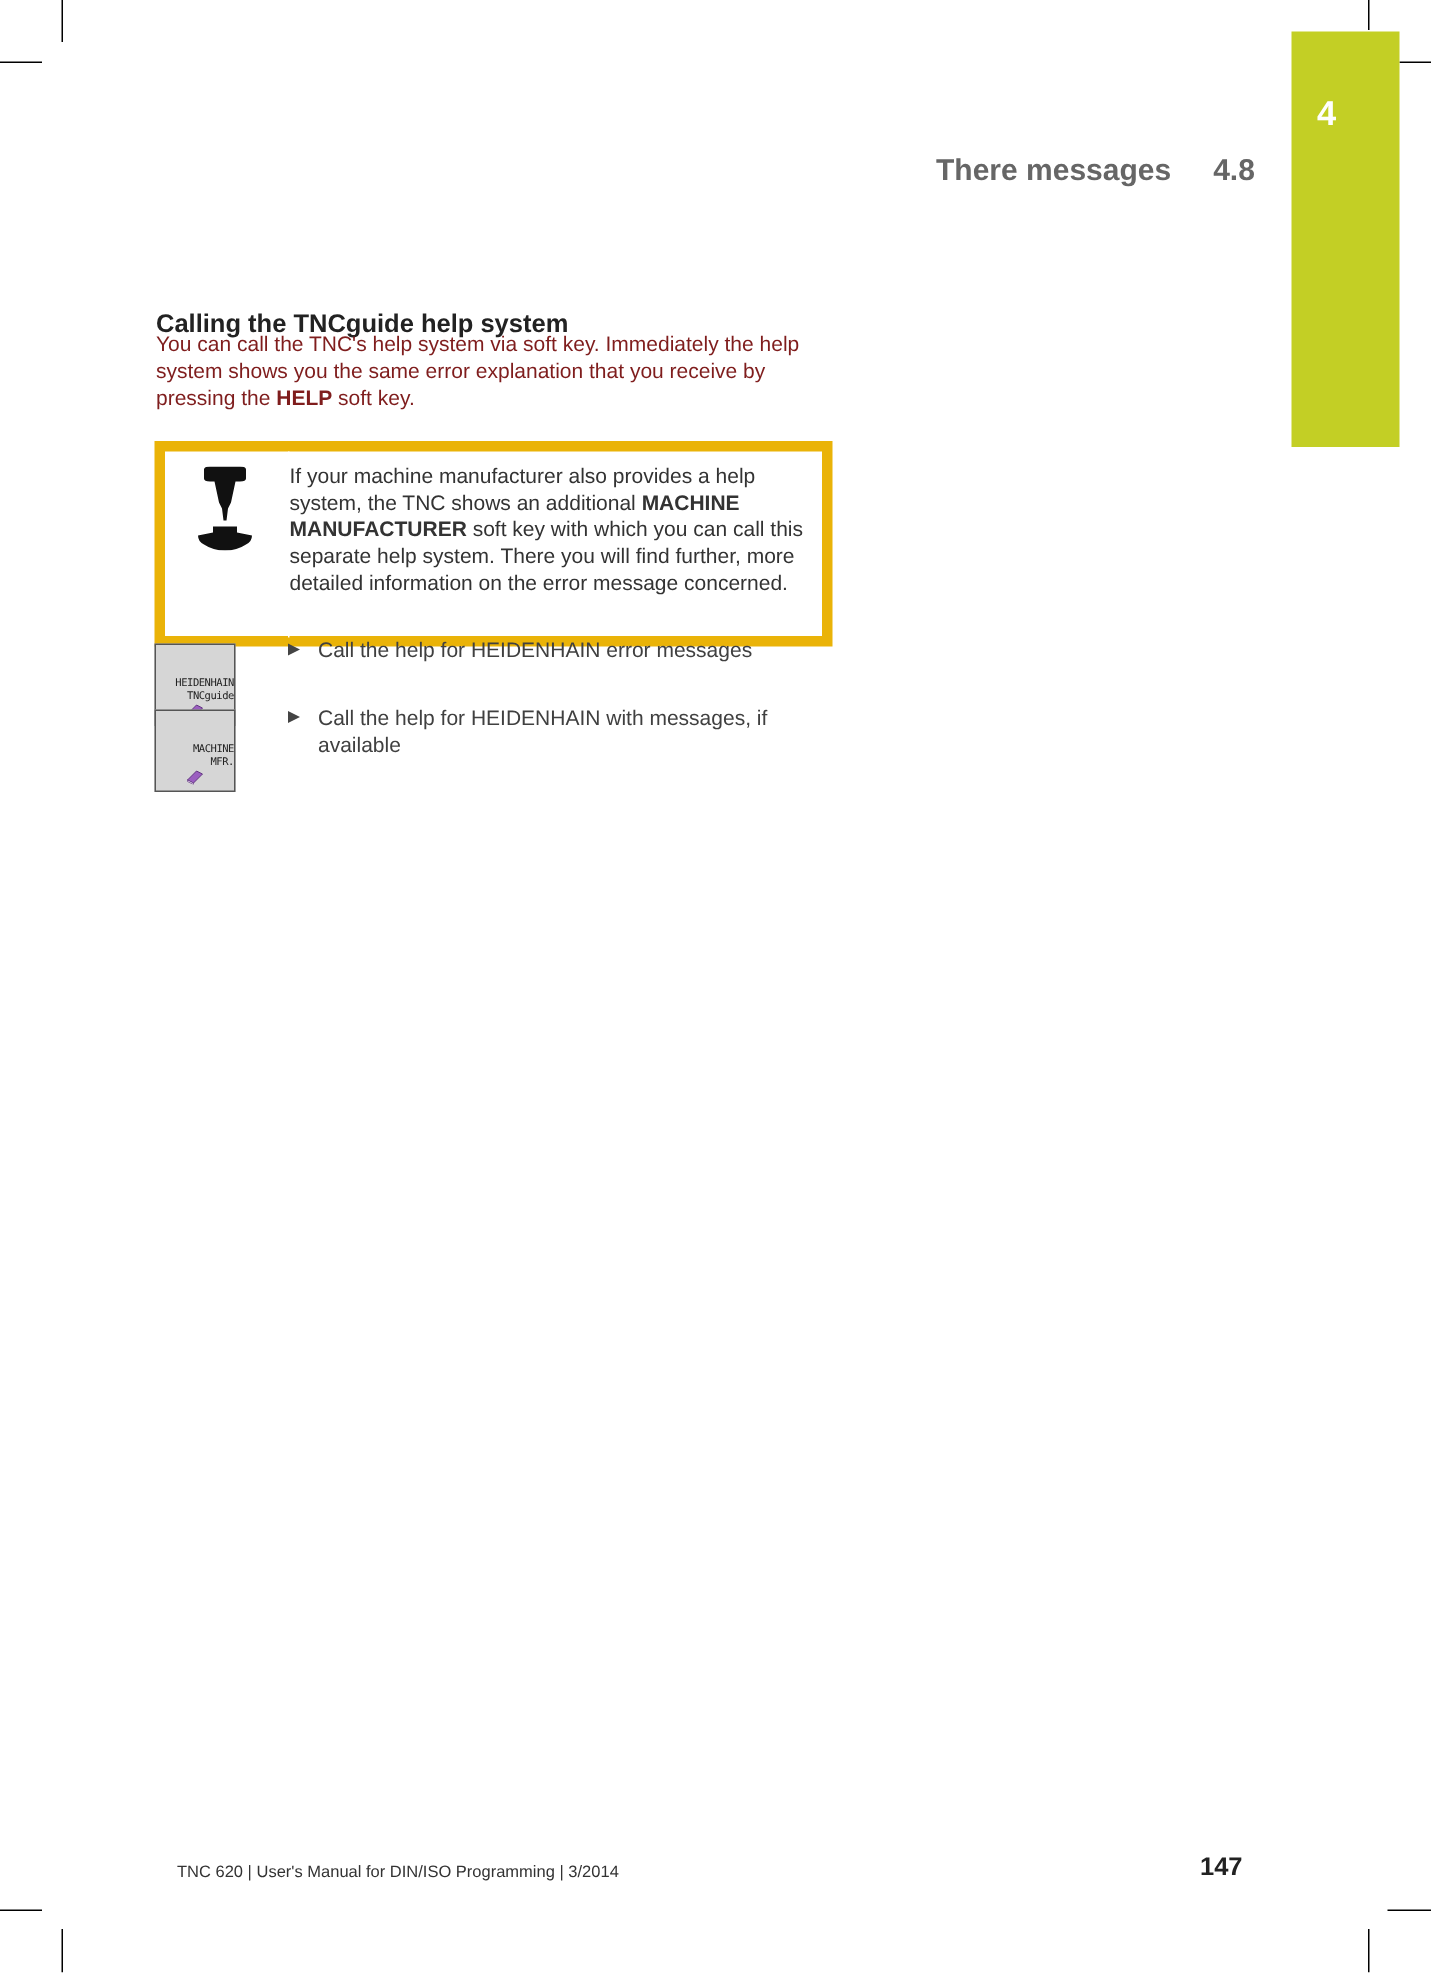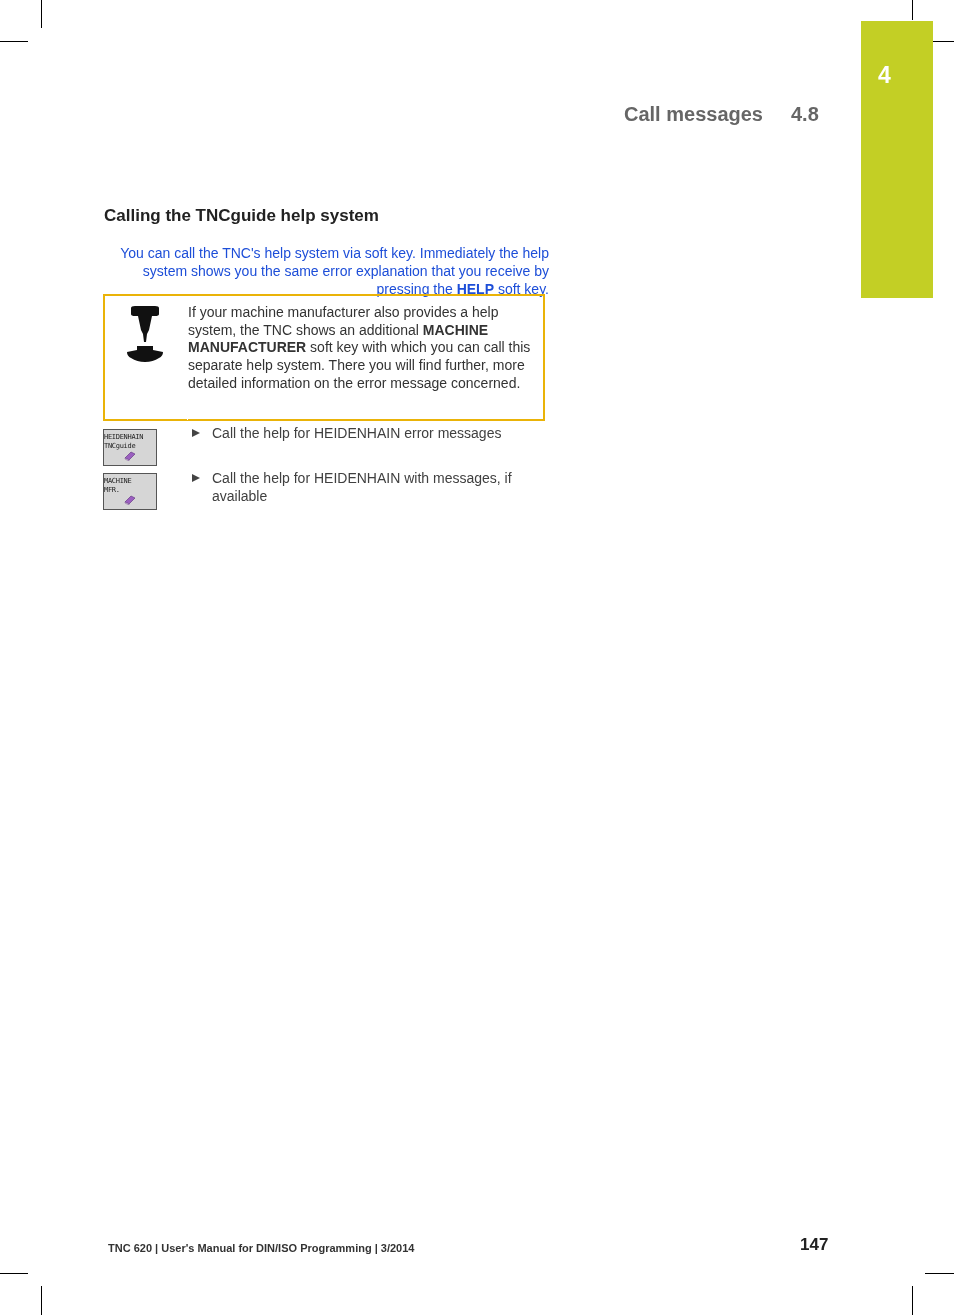--- a/index.html
+++ b/index.html
@@ -54,35 +54,34 @@
       top: 206px;
       font-size: 17px;
       font-weight: bold;
       color: #222222;
       margin: 0;
       text-align: center;
     }
     .intro {
       position: absolute;
       left: 104px;
-      top: 244px;
+      top: 220px;
       width: 445px;
       font-size: 14px;
       line-height: 18px;
-      color: #1d4ed8;
-      margin: 0;
-      text-align: right;
+      color: #7f1d1d;
+      margin: 0;
     }
     .note-box {
       position: absolute;
       left: 103px;
       top: 294px;
       width: 438px;
       height: 123px;
-      border: 2px solid #eab308;
+      border: 7px solid #eab308;
       box-sizing: content-box;
     }
     .note-divider {
       position: absolute;
       left: 82px;
       top: 0;
       width: 1px;
       height: 124px;
       background: #ffffff;
     }
@@ -111,23 +110,23 @@
       position: absolute;
       left: 0;
       top: 0;
       width: 52px;
       height: 32px;
       background: #d6d6d6;
       border: 1px solid #555555;
       font-family: "DejaVu Sans Mono", monospace;
       font-size: 7px;
       line-height: 9px;
-      text-align: left;
-      color: #222222;
-      padding-top: 3px;
+      text-align: right;
+      color: #222222;
+      padding-top: 21px;
       box-sizing: content-box;
     }
     .softkey .sk-line {
       display: block;
       letter-spacing: -0.3px;
     }
     .softkey .book {
       display: block;
       margin: 0 auto;
       width: 12px;
@@ -151,26 +150,25 @@
       border-top: 4.5px solid transparent;
       border-bottom: 4.5px solid transparent;
       border-left: 8px solid #444444;
     }
     .step .step-text {
       display: block;
       margin-left: 20px;
     }
     .footer-text {
       position: absolute;
-      left: 108px;
+      left: 118px;
       top: 1242px;
       font-size: 11px;
       color: #333333;
       white-space: nowrap;
-      font-weight: bold;
     }
     .page-num {
       position: absolute;
       left: 800px;
       top: 1235px;
       font-size: 17px;
       font-weight: bold;
       color: #222222;
       text-align: right;
     }
@@ -184,21 +182,21 @@
 <div class="crop" style="left:933px;top:41px;width:21px;height:1px;"></div>
 <div class="crop" style="left:0;top:1273px;width:28px;height:1px;"></div>
 <div class="crop" style="left:41px;top:1286px;width:1px;height:29px;"></div>
 <div class="crop" style="left:925px;top:1273px;width:29px;height:1px;"></div>
 <div class="crop" style="left:912px;top:1286px;width:1px;height:29px;"></div>
 
 <div class="chapter-tab"></div>
 <div class="chapter-num">4</div>
 
 <div class="running-head">
-  <span>Call messages</span><span class="sec-num">4.8</span>
+  <span>There messages</span><span class="sec-num">4.8</span>
 </div>
 
 <h2 class="section-title">Calling the TNCguide help system</h2>
 
 <p class="intro"><span>You can call the TNC's help system via soft key. Immediately the help system shows you the same error explanation that you receive by pressing the </span><b>HELP</b><span> soft key.</span></p>
 
 <div class="note-box">
   <div class="note-divider"></div>
   <svg class="note-icon" viewBox="0 0 40 56">
     <path d="M6 2 Q6 0 10 0 L30 0 Q34 0 34 2 L34 8 Q34 10 30 10 L27 10 L24 24 L22 28 L21 36 L19 36 L18 28 L16 24 L13 10 L10 10 Q6 10 6 8 Z" fill="#111111"></path>

